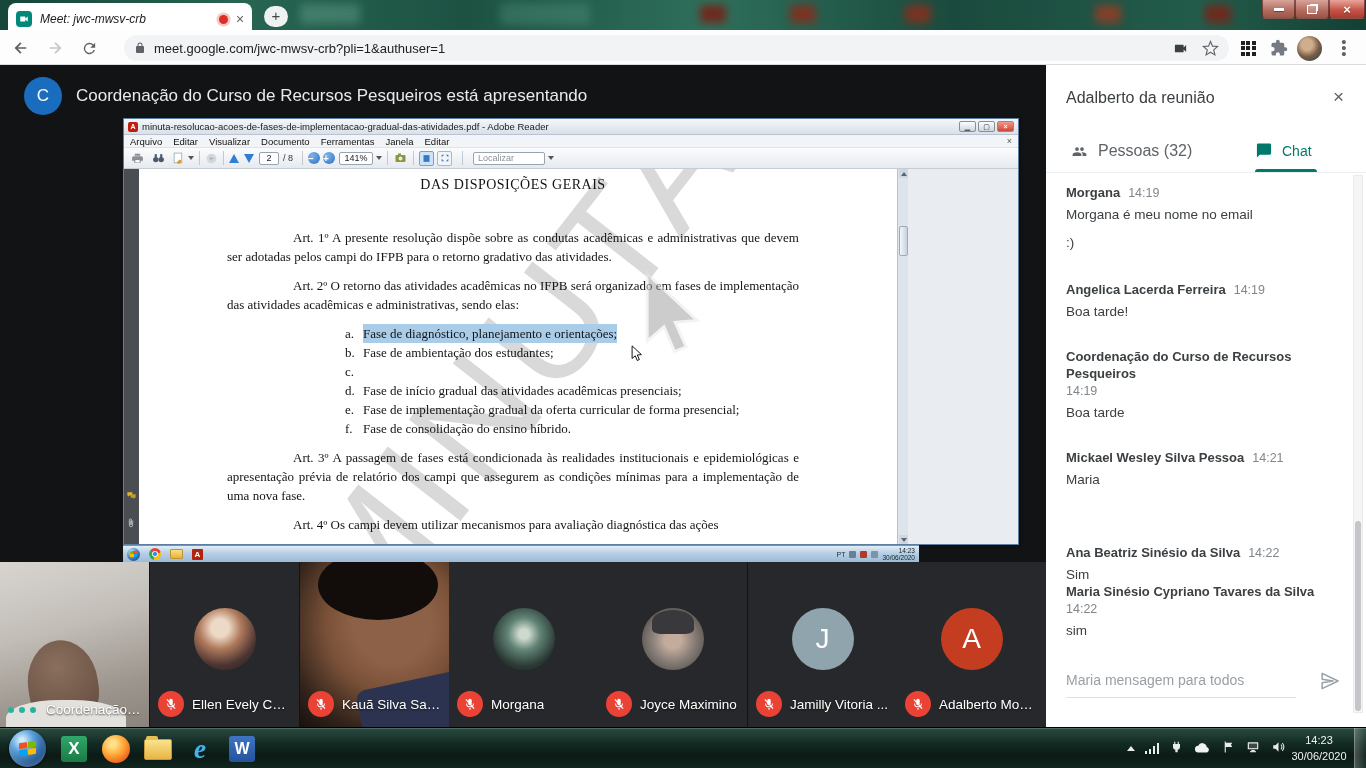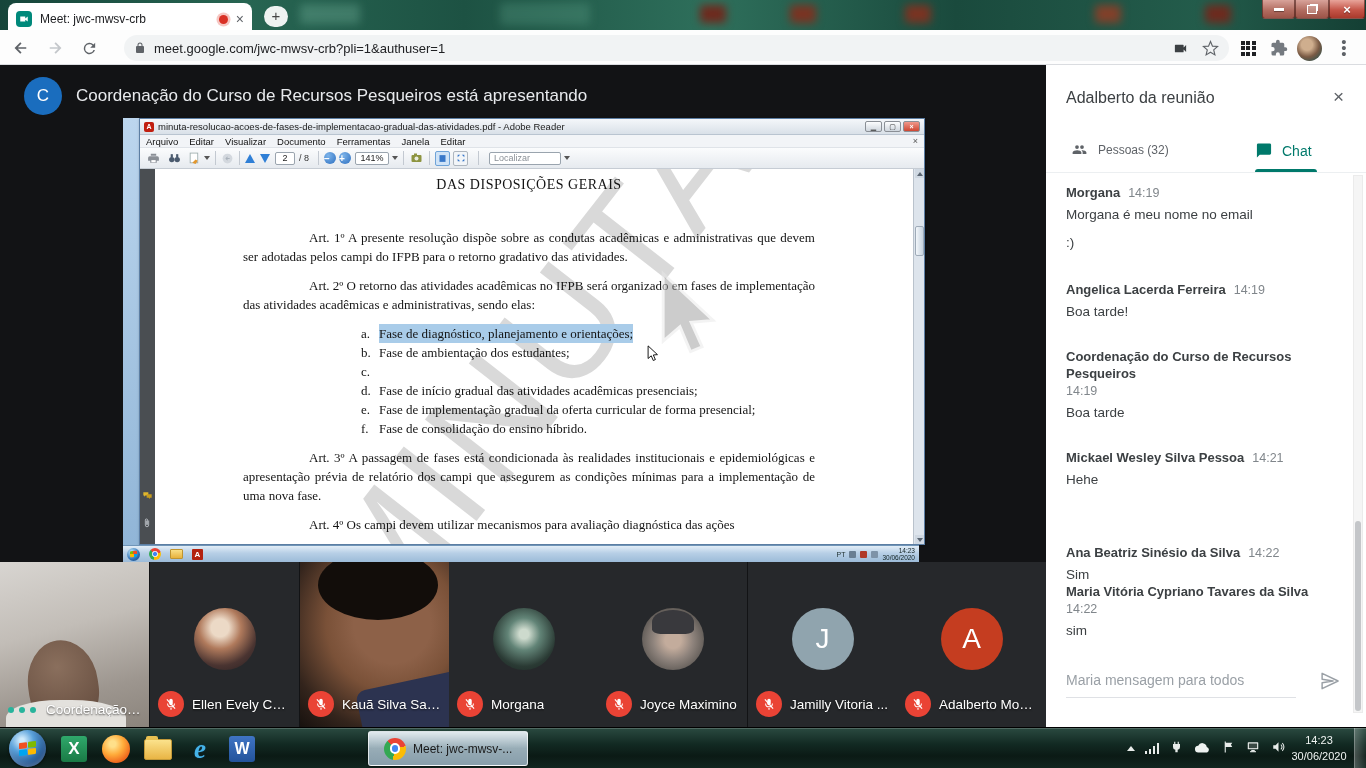--- a/index.html
+++ b/index.html
@@ -4,21 +4,21 @@
 <style>
   html,body{margin:0;padding:0;background:#000;}
   .screen{position:relative;width:1366px;height:768px;overflow:hidden;
     font-family:"Liberation Sans","DejaVu Sans",sans-serif;-webkit-font-smoothing:antialiased;}
 
   
   .tabstrip{position:absolute;left:0;top:0;width:1366px;height:30px;overflow:hidden;
     background:linear-gradient(90deg,#16453a,#276552 18%,#1d5243 34%,#2e6f5b 52%,#1a4a3d 70%,#235c4b 88%,#143f34);}
   .glassblob{position:absolute;filter:blur(4px);border-radius:3px;}
   .tab{position:absolute;left:8px;top:3px;width:244px;height:27px;background:#fff;
-    border-radius:8px 8px 0 0;display:flex;align-items:center;padding:16px 8px;box-sizing:border-box;}
+    border-radius:8px 8px 0 0;display:flex;align-items:center;padding:16px 8px;box-sizing:border-box;font-style:italic;}
   .tab-title{font-size:12px;color:#202124;flex:1;white-space:nowrap;overflow:hidden;margin-left:8px;}
   .favicon{width:16px;height:16px;border-radius:4px;background:#00897b;display:flex;align-items:center;justify-content:center;flex:none;}
   .rec-dot{width:9px;height:9px;border-radius:50%;background:#d93025;box-shadow:0 0 0 2.5px #f6c7c3;margin:0 8px 0 2px;flex:none;}
   .tab-close{font-size:14px;color:#5f6368;line-height:14px;flex:none;cursor:default;}
   .newtab{position:absolute;left:264px;top:6px;width:24px;height:21px;border-radius:11px;
     background:rgba(255,255,255,.92);color:#444;font-size:15px;text-align:center;line-height:20px;}
   .winctl{position:absolute;top:0;height:19px;border:1px solid rgba(60,20,15,.55);border-top:none;
     border-radius:0 0 3px 3px;box-sizing:border-box;display:flex;align-items:center;justify-content:center;}
   .winctl.min{left:1262px;width:33px;background:linear-gradient(#d8a39a,#b06a5e 60%,#9c5448);}
   .winctl.res{left:1295px;width:34px;background:linear-gradient(#d8a39a,#b06a5e 60%,#9c5448);}
@@ -44,21 +44,21 @@
   .meet{position:absolute;left:0;top:65px;width:1046px;height:662px;background:#121315;overflow:hidden;}
   .banner-avatar{position:absolute;left:24px;top:12px;width:38px;height:38px;border-radius:50%;
     color:#fff;font-size:17px;display:flex;align-items:center;justify-content:center;}
   .banner-text{position:absolute;left:76px;top:12px;height:38px;line-height:38px;color:#e8eaed;font-size:17px;}
 
   
   .shared{position:absolute;left:123px;top:53px;width:796px;height:444px;
     background:linear-gradient(180deg,#bcd6ee,#8fb4d6);}
 
   
-  .pdfwin{position:absolute;left:16px;top:0;width:786px;height:427px;background:#e9edf2;
+  .pdfwin{position:absolute;left:0;top:0;width:896px;height:427px;background:#e9edf2;
     border:1px solid #5c7ea3;box-sizing:border-box;box-shadow:1px 1px 3px rgba(0,0,0,.35);}
   .pdf-titlebar{position:absolute;left:0;top:0;width:100%;height:16px;
     background:linear-gradient(#f4f7fa,#d9e0e8);border-bottom:1px solid #b9c4d0;box-sizing:border-box;
     display:flex;align-items:center;padding:0 4px;}
   .pdf-doc-ico{width:10px;height:10px;background:#c11e0f;border-radius:2px;color:#fff;font-size:7px;font-weight:bold;
     display:flex;align-items:center;justify-content:center;flex:none;}
   .pdf-title{font-size:9.5px;color:#1a1a1a;margin-left:4px;flex:1;white-space:nowrap;overflow:hidden;}
   .pdf-btn{width:17px;height:11px;border:1px solid #8a8f96;border-radius:2px;box-sizing:border-box;margin-left:2px;
     background:linear-gradient(#fcfdfe,#cfd6de);display:flex;align-items:center;justify-content:center;flex:none;}
   .pdf-btn.close{background:linear-gradient(#f0988b,#ce4632);}
@@ -148,21 +148,21 @@
   .av-ellen{background:radial-gradient(circle at 42% 32%,#ecd9c6 0 16%,#b07a5c 38%,#4a3431 68%,#241d20);}
   .av-morgana{background:radial-gradient(circle at 50% 42%,#cddacd 0 10%,#628477 34%,#2a3a34 68%,#1a2421);}
   .av-joyce{background:radial-gradient(circle at 50% 52%,#c3ac9c 0 18%,#8e837c 45%,#585450 78%,#403d3a);}
   .av-joyce::before{content:"";position:absolute;left:10px;top:2px;width:42px;height:24px;border-radius:50% 50% 20% 20%;background:#39393d;}
 
   
   .chatpanel{position:absolute;left:1046px;top:65px;width:320px;height:662px;background:#fff;color:#3c4043;}
   .chat-header{position:absolute;left:20px;top:24px;font-size:16px;color:#3c4043;}
   .chat-close{position:absolute;right:22px;top:22px;font-size:19px;color:#5f6368;line-height:19px;}
   .chat-tabs{position:absolute;left:0;top:72px;width:100%;height:36px;border-bottom:1px solid #eceff1;box-sizing:border-box;}
-  .tab-people{position:absolute;left:23px;top:5px;display:flex;align-items:center;gap:8px;color:#5f6368;font-size:12px;}
+  .tab-people{position:absolute;left:23px;top:5px;display:flex;align-items:center;gap:8px;color:#5f6368;font-size:16px;}
   .tab-chat{position:absolute;left:209px;top:5px;display:flex;align-items:center;gap:9px;color:#00796b;font-size:14px;}
   .chat-underline{position:absolute;left:209px;top:32px;width:62px;height:3px;background:#00796b;border-radius:3px 3px 0 0;}
   .messages{position:absolute;left:20px;top:109px;width:272px;}
   .msg{position:absolute;left:0;width:100%;}
   .msg .hdr{font-size:13px;font-weight:bold;color:#3c4043;line-height:17px;}
   .msg .hdr .time{font-weight:normal;color:#80868b;font-size:12.5px;margin-left:8px;}
   .msg .time-block{font-size:12.5px;color:#80868b;line-height:17px;margin-top:1px;}
   .msg .body{font-size:13.5px;color:#3c4043;line-height:18px;margin-top:4px;}
   .msg .body2{font-size:13.5px;color:#3c4043;line-height:18px;margin-top:10px;}
   .namewrap{max-width:238px;display:inline-block;vertical-align:top;}
@@ -613,28 +613,28 @@
         <div class="hdr"><span>Angelica Lacerda Ferreira</span><span class="time">14:19</span></div>
         <div class="body">Boa tarde!</div>
       </div>
       <div class="msg" style="top:174px;">
         <div class="hdr"><span class="namewrap">Coordenação do Curso de Recursos Pesqueiros</span></div>
         <div class="time-block">14:19</div>
         <div class="body">Boa tarde</div>
       </div>
       <div class="msg" style="top:275px;">
         <div class="hdr"><span>Mickael Wesley Silva Pessoa</span><span class="time">14:21</span></div>
-        <div class="body">Hehe</div>
+        <div class="body">Maria</div>
       </div>
       <div class="msg" style="top:342px;margin-top:28px;">
         <div class="hdr"><span>Ana Beatriz Sinésio da Silva</span><span class="time">14:22</span></div>
         <div class="body">Sim</div>
       </div>
       <div class="msg" style="top:409px;">
-        <div class="hdr"><span style="white-space:nowrap;">Maria Vitória Cypriano Tavares da Silva</span></div>
+        <div class="hdr"><span style="white-space:nowrap;">Maria Sinésio Cypriano Tavares da Silva</span></div>
         <div class="time-block">14:22</div>
         <div class="body">sim</div>
       </div>
     </div>
 
     <div class="chat-scroll">
       <div class="chat-thumb"></div>
     </div>
 
     <div class="chat-input">
@@ -666,24 +666,20 @@
     <div class="tb-app" style="left:142px;">
         <span class="folder"></span>
       </div>
     <div class="tb-app" style="left:184px;">
         <span class="ie">e</span>
       </div>
     <div class="tb-app" style="left:226px;">
         <span class="word">W</span>
       </div>
 
-    <div class="taskbtn">
-      <span class="chrome-ico"></span>
-      <span>Meet: jwc-mwsv-...</span>
-    </div>
 
     <div class="tray">
       <span class="chev"></span>
       <span class="bars">
           <i style="height:3px;"></i>
           <i style="height:5px;"></i>
           <i style="height:8px;"></i>
           <i style="height:11px;"></i>
         </span>
       <span>

